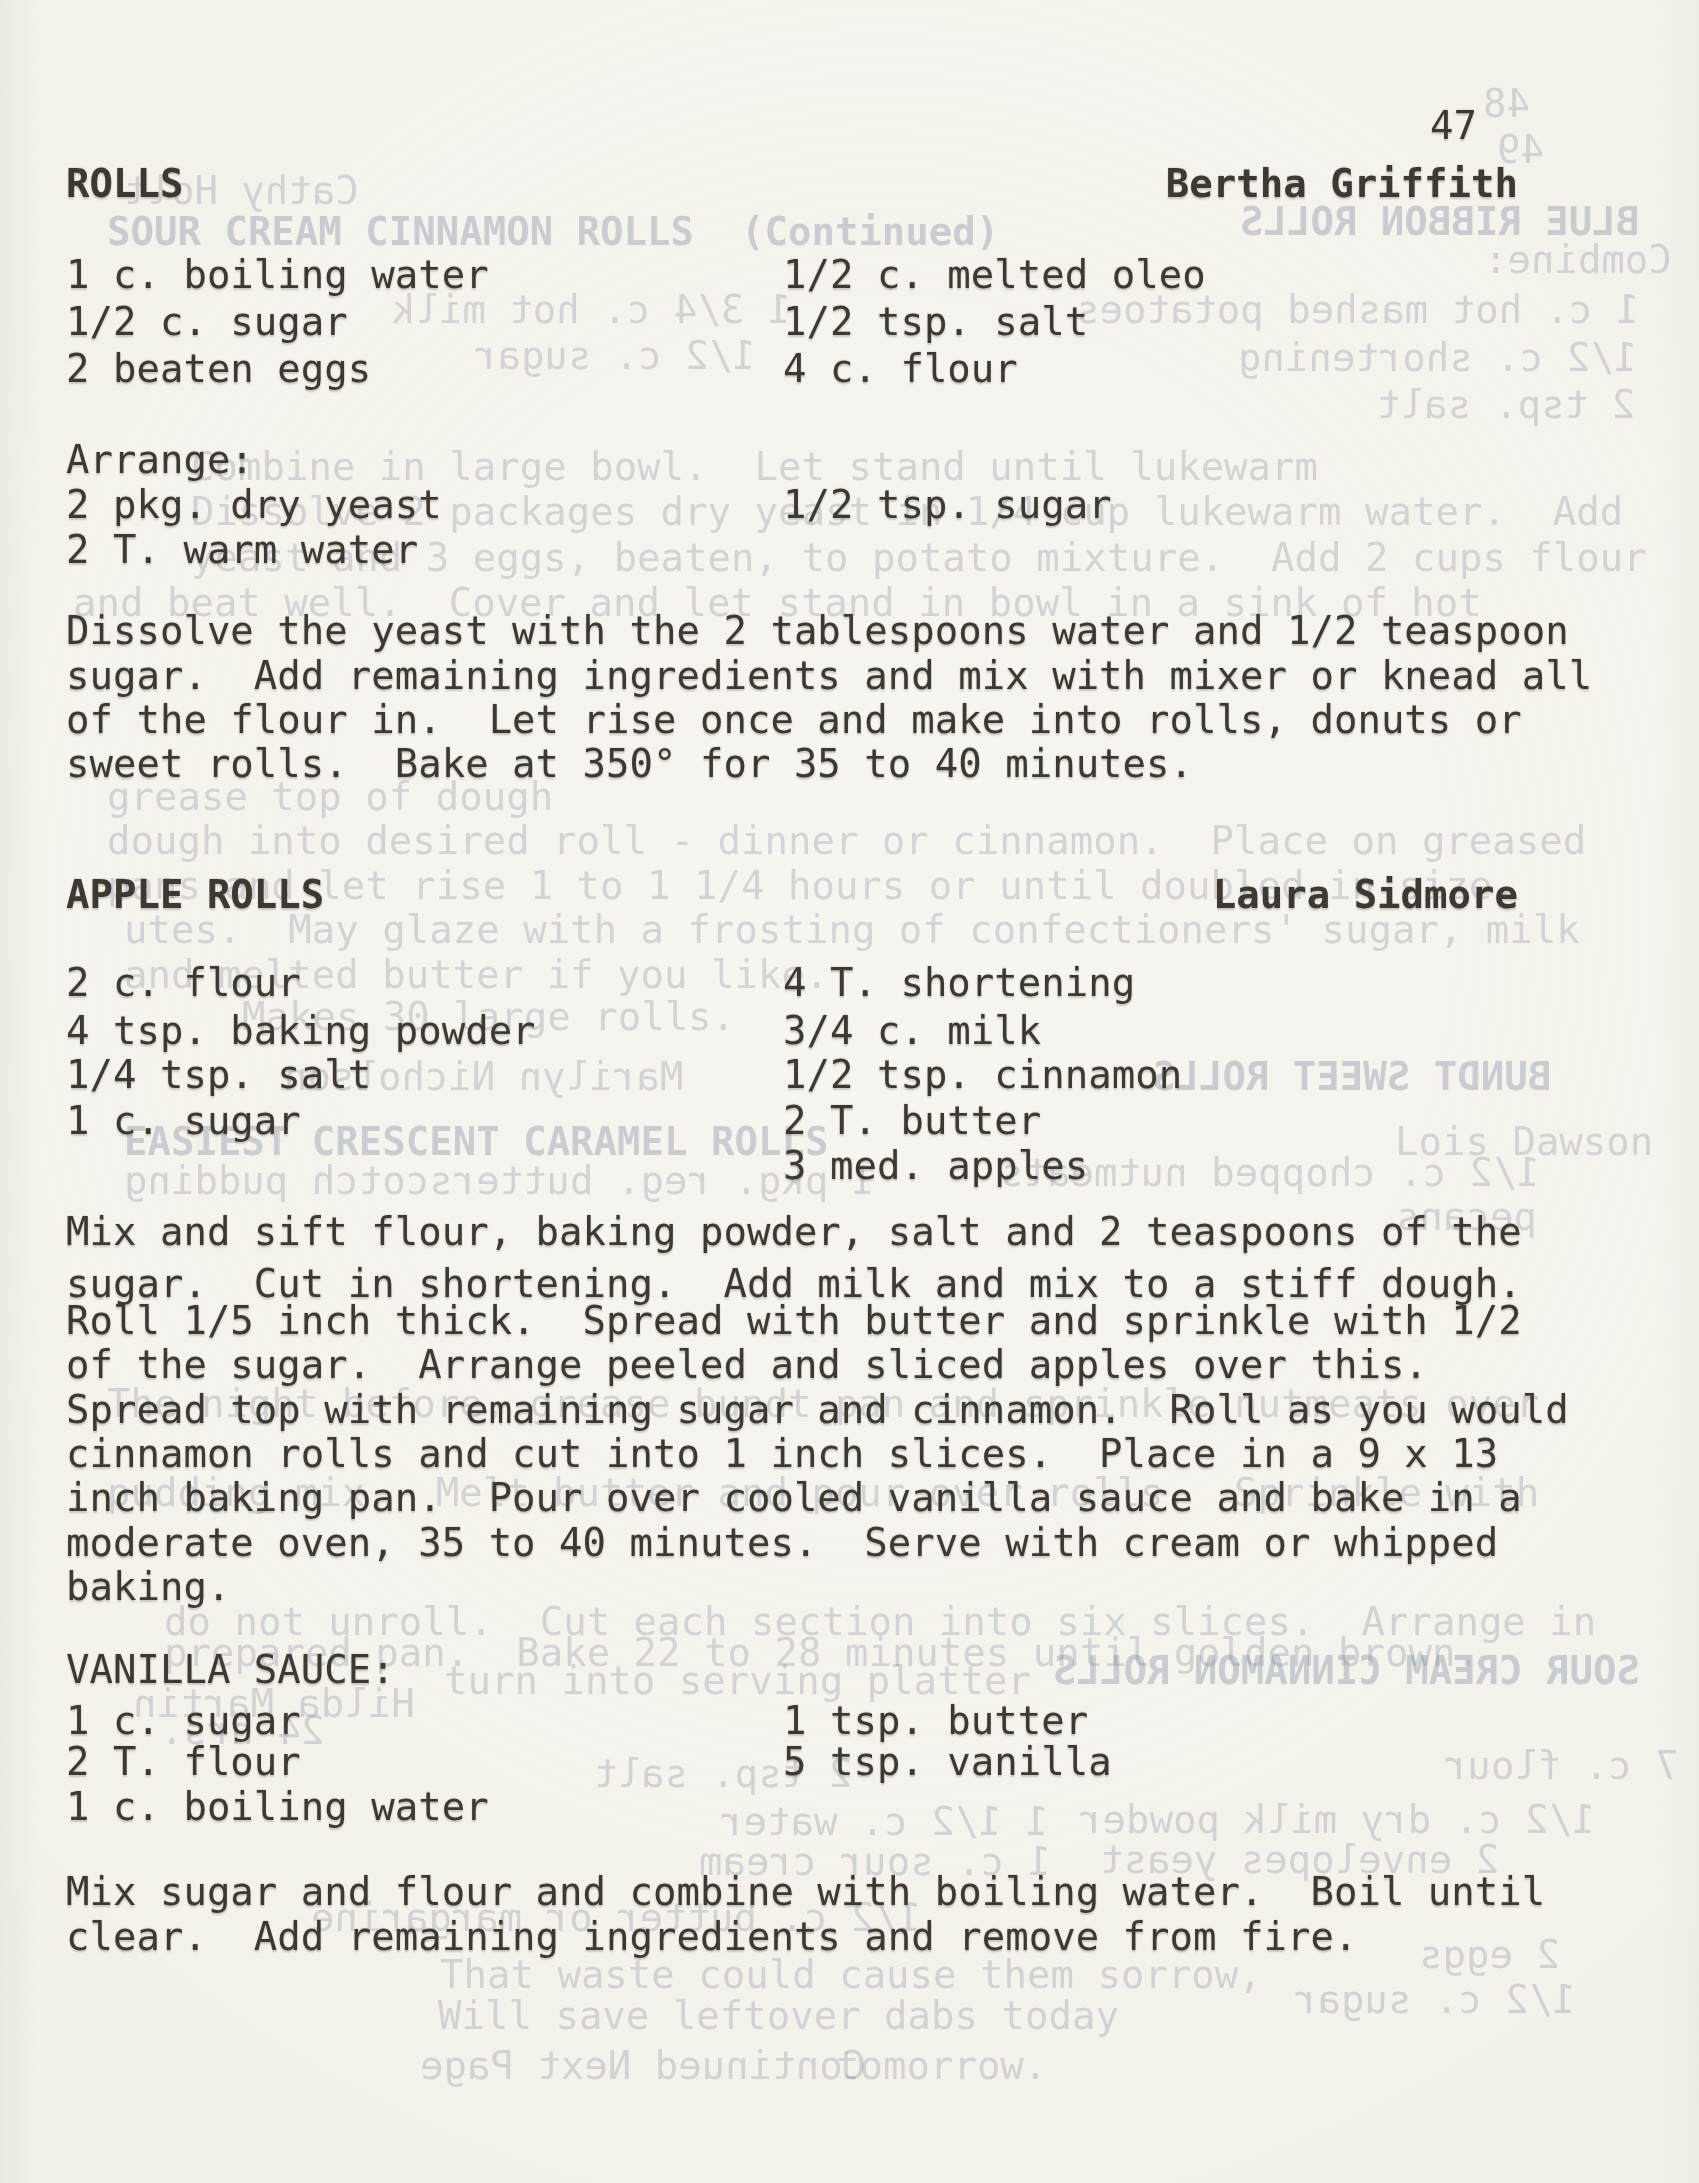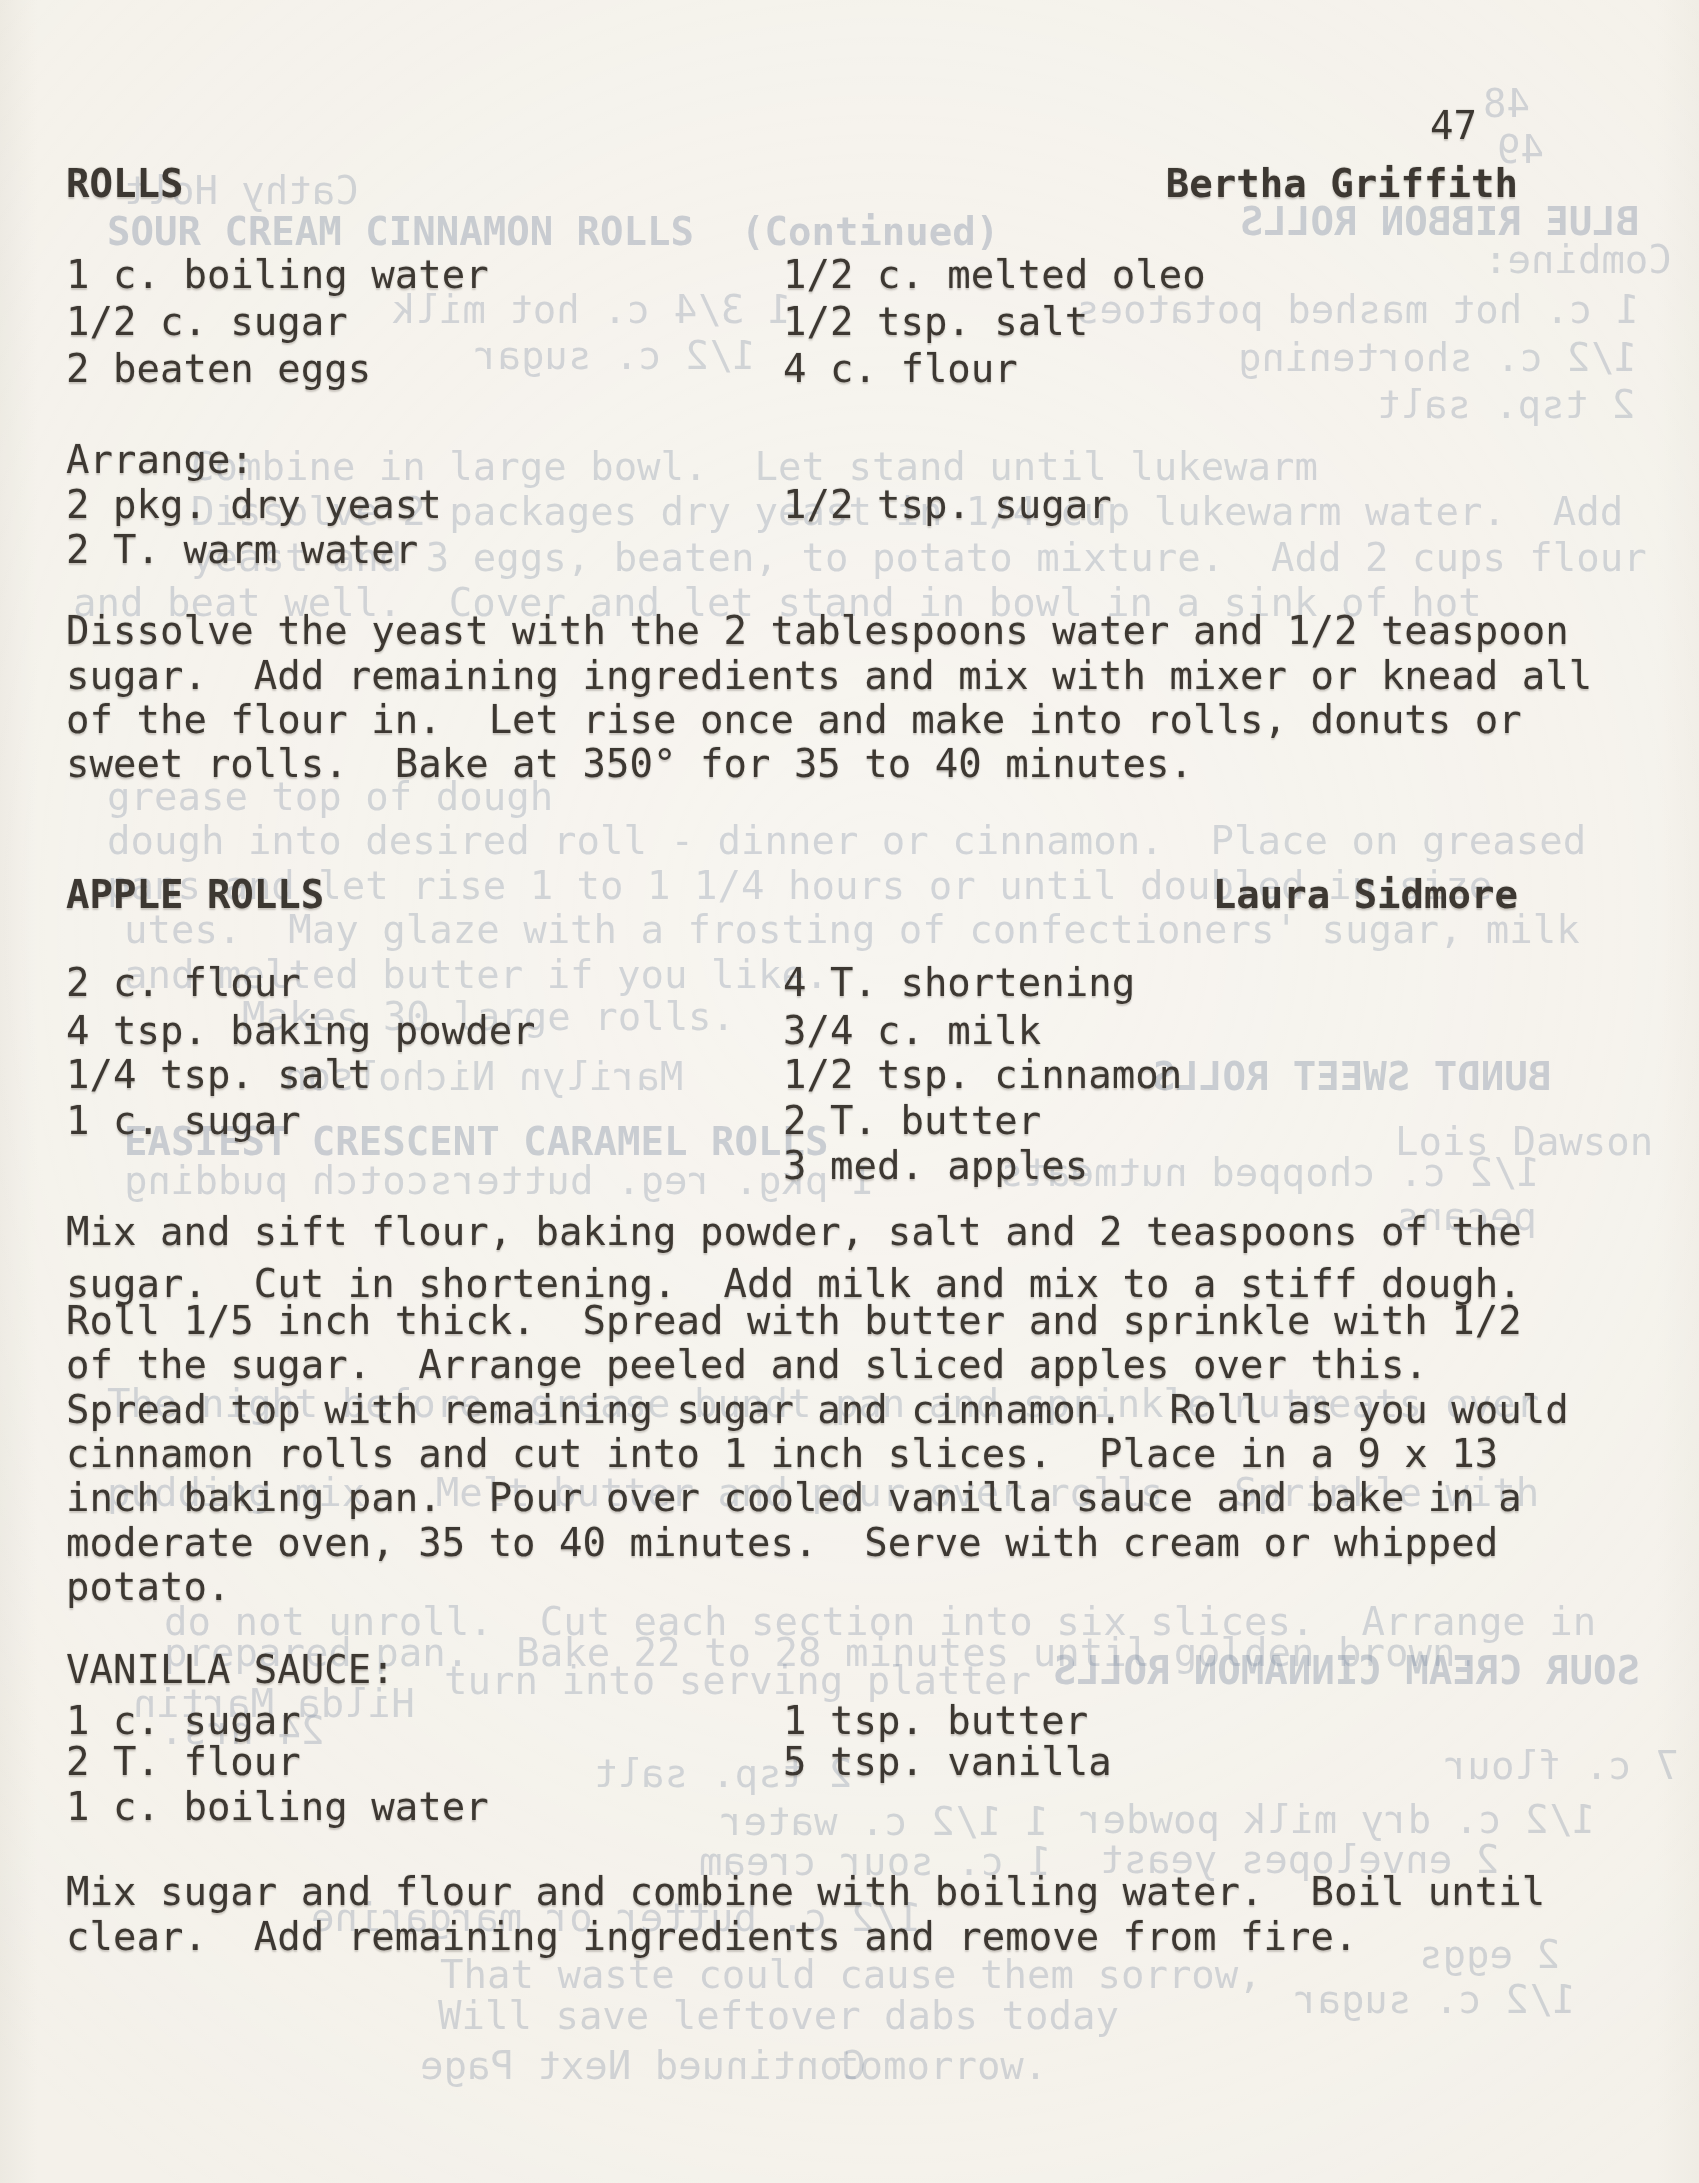--- a/index.html
+++ b/index.html
@@ -109,21 +109,21 @@
 <span class="t" style="left:783px;top:1146px">3 med. apples</span>
 
 <span class="t" style="left:66px;top:1212px">Mix and sift flour, baking powder, salt and 2 teaspoons of the</span>
 <span class="t" style="left:66px;top:1264px">sugar.  Cut in shortening.  Add milk and mix to a stiff dough.</span>
 <span class="t" style="left:66px;top:1301px">Roll 1/5 inch thick.  Spread with butter and sprinkle with 1/2</span>
 <span class="t" style="left:66px;top:1345px">of the sugar.  Arrange peeled and sliced apples over this.</span>
 <span class="t" style="left:66px;top:1390px">Spread top with remaining sugar and cinnamon.  Roll as you would</span>
 <span class="t" style="left:66px;top:1434px">cinnamon rolls and cut into 1 inch slices.  Place in a 9 x 13</span>
 <span class="t" style="left:66px;top:1478px">inch baking pan.  Pour over cooled vanilla sauce and bake in a</span>
 <span class="t" style="left:66px;top:1523px">moderate oven, 35 to 40 minutes.  Serve with cream or whipped</span>
-<span class="t" style="left:66px;top:1567px">potato.</span>
+<span class="t" style="left:66px;top:1567px">baking.</span>
 
 <span class="t" style="left:66px;top:1650px">VANILLA SAUCE:</span>
 
 <span class="t" style="left:66px;top:1701px">1 c. sugar</span>
 <span class="t" style="left:783px;top:1701px">1 tsp. butter</span>
 <span class="t" style="left:66px;top:1742px">2 T. flour</span>
 <span class="t" style="left:783px;top:1742px">5 tsp. vanilla</span>
 <span class="t" style="left:66px;top:1787px">1 c. boiling water</span>
 
 <span class="t" style="left:66px;top:1872px">Mix sugar and flour and combine with boiling water.  Boil until</span>

